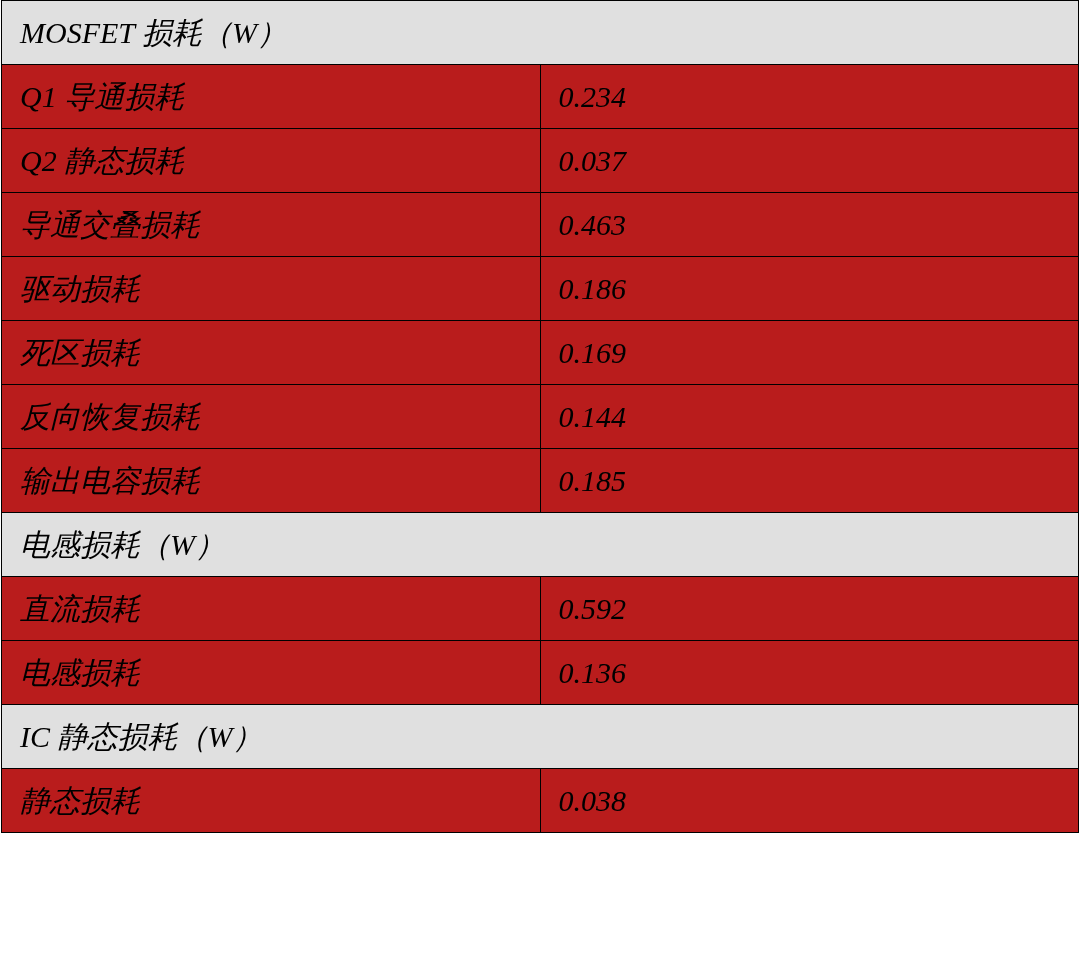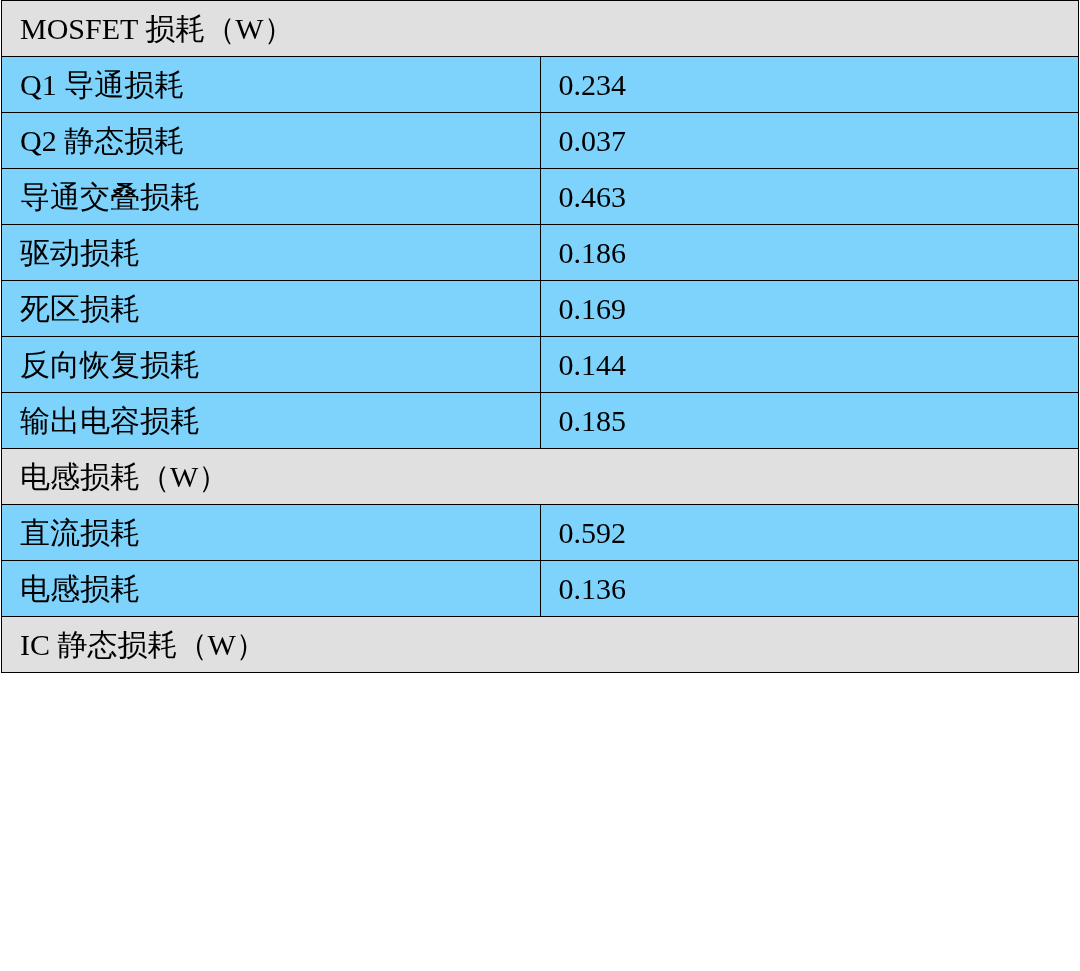--- a/index.html
+++ b/index.html
@@ -17,29 +17,30 @@
     width: 1080px;
     box-sizing: border-box;
   }
   table.loss-table {
     border-collapse: collapse;
     width: 1078px;
     margin: 0 1px;
     table-layout: fixed;
   }
   table.loss-table tr {
-    height: 56px;
+    height: 64px;
+    font-style: italic;
   }
   table.loss-table td {
     border: 1px solid #000000;
     padding: 0 0 0 18px;
     font-size: 30px;
     line-height: 1.2;
     vertical-align: middle;
-    background: #7dd3fc;
+    background: #b91c1c;
     box-sizing: border-box;
   }
   td.label-cell {
     width: 566px;
   }
   td.value-cell {
     width: 510px;
     padding-left: 26px;
   }
   tr.section-row td.section-cell {
@@ -105,17 +106,21 @@
       </tr>
       <tr>
         <td class="label-cell cjk">电感损耗</td>
         <td class="value-cell">0.136</td>
       </tr>
 
       <tr class="section-row">
         <td class="section-cell cjk" colspan="2">IC 静态损耗（W）</td>
       </tr>
 
+      <tr>
+        <td class="label-cell cjk">静态损耗</td>
+        <td class="value-cell">0.038</td>
+      </tr>
 
 
     </tbody>
   </table>
 </div>
 
 </body></html>

